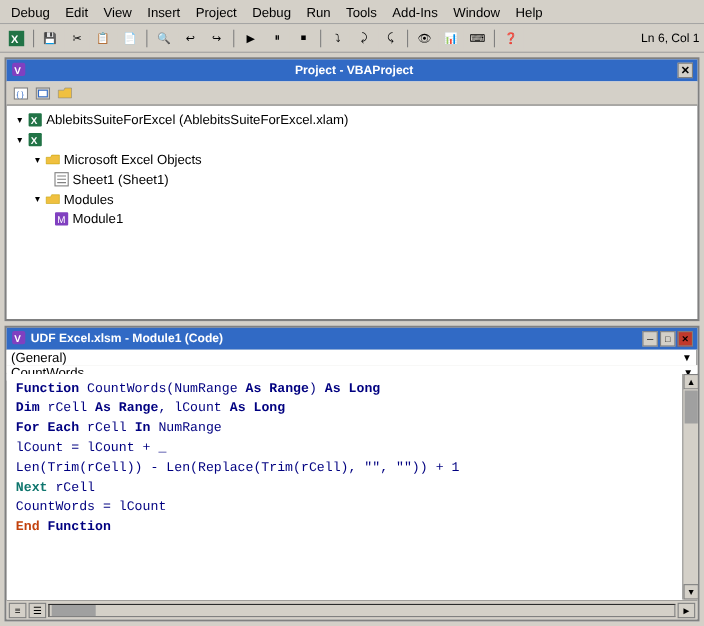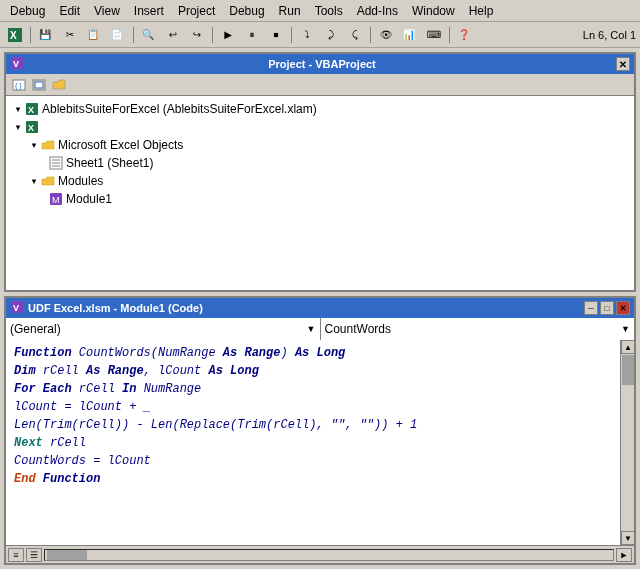--- a/index.html
+++ b/index.html
@@ -188,20 +188,21 @@
       cursor: pointer;
       font-size: 8px;
       color: #000;
     }
     .win-btn.close { background: #c0392b; }
     .code-selectors {
       display: flex;
       background: #d4d0c8;
       border-bottom: 1px solid #808080;
       height: 22px;
+      flex-direction: column;
     }
     .code-selector {
       flex: 1;
       height: 22px;
       border: none;
       background: white;
       border-right: 1px solid #808080;
       font-size: 12px;
       padding: 0 4px;
       cursor: pointer;
@@ -219,21 +220,20 @@
       display: flex;
     }
     .code-content {
       flex: 1;
       padding: 4px 8px;
       font-family: 'Courier New', monospace;
       font-size: 12px;
       line-height: 1.5;
       color: #000080;
       white-space: pre;
-      font-style: italic;
     }
     .code-scrollbar {
       width: 14px;
       background: #d4d0c8;
       border-left: 1px solid #808080;
       display: flex;
       flex-direction: column;
     }
     .scroll-btn {
       width: 14px;

